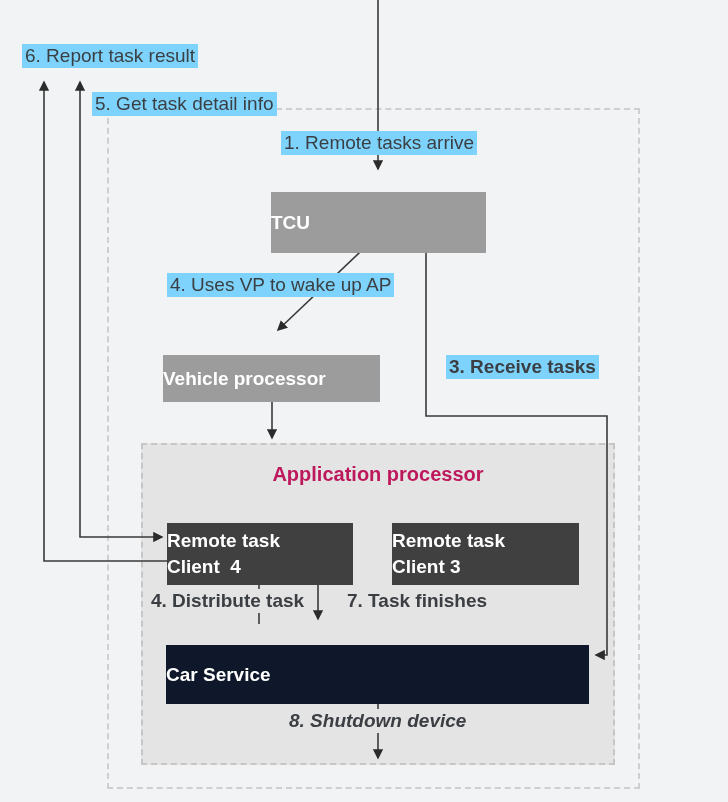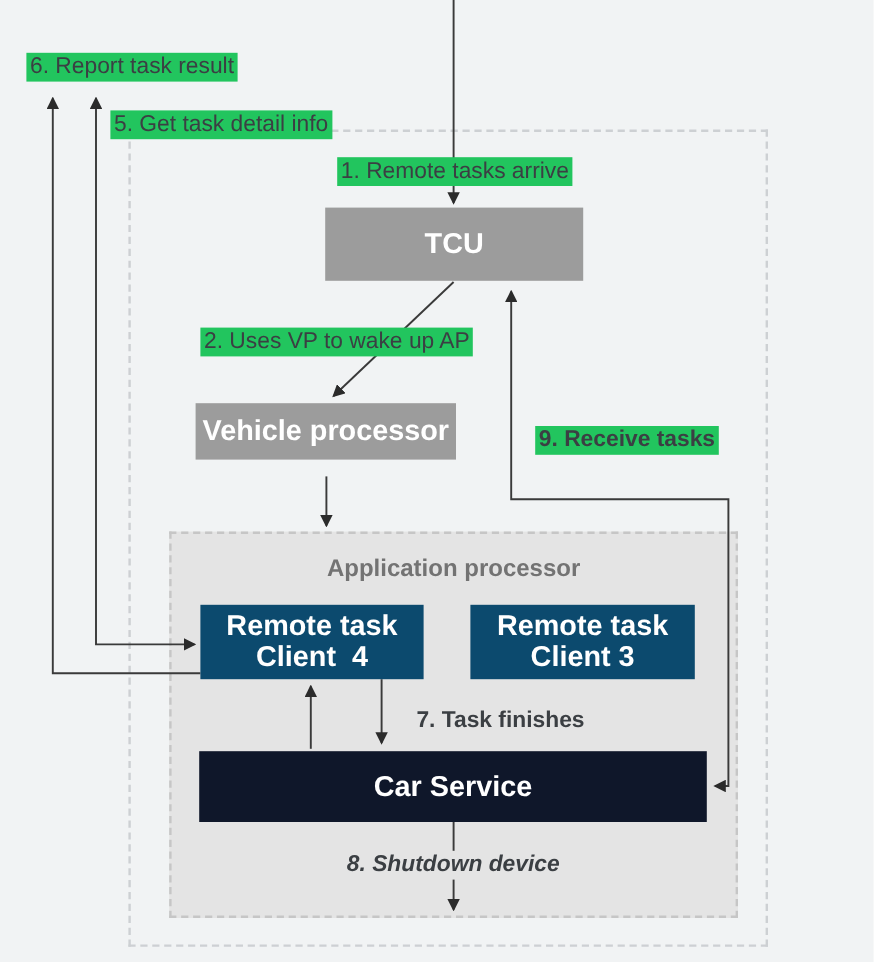--- a/index.html
+++ b/index.html
@@ -14,37 +14,37 @@
   .outer-dashed{
     position:absolute;left:107px;top:108px;width:533px;height:681px;
     border:2px dashed #cdd0d3;background:transparent;box-sizing:border-box;
   }
   .app-container{
     position:absolute;left:141px;top:443px;width:474px;height:322px;
     background:#e4e4e4;border:2px dashed #c6c6c6;box-sizing:border-box;
   }
   .app-title{
     position:absolute;left:0;top:18px;width:100%;
-    text-align:center;font-weight:bold;font-size:20px;color:#737373;
+    text-align:center;font-weight:bold;font-size:20px;color:#be185d;
   }
   svg.wires{position:absolute;left:0;top:0;width:728px;height:802px;pointer-events:none;}
   .node{
     position:absolute;display:flex;flex-direction:column;
-    align-items:center;justify-content:center;
-    color:#ffffff;font-weight:bold;font-size:24px;text-align:center;
+    align-items:flex-start;justify-content:center;
+    color:#ffffff;font-weight:bold;font-size:19px;text-align:center;margin-top:19px;
   }
   .node span{white-space:pre;line-height:26px;}
   .gray-box{background:#9c9c9c;}
-  .green-box{background:#0c4a6e;}
+  .green-box{background:#404040;}
   .red-box{background:#0f172a;}
   .step{
     position:absolute;font-size:19px;line-height:24px;
     white-space:nowrap;color:#3b3f43;padding:0 3px;
   }
-  .on-page{background:#22c55e;}
+  .on-page{background:#7dd3fc;}
   .on-app{background:#e4e4e4;}
   .bold{font-weight:bold;}
 </style>
 </head>
 <body>
 
 <div class="canvas">
 
   <div class="outer-dashed"></div>
 
@@ -101,22 +101,23 @@
   <div class="node red-box" style="left:166px;top:626px;width:423px;height:59px;">
     <span>Car Service</span>
   </div>
 
   <div class="step on-page" style="left:22px;top:44px;">6. Report task result</div>
 
   <div class="step on-page" style="left:92px;top:92px;">5. Get task detail info</div>
 
   <div class="step on-page" style="left:281px;top:131px;">1. Remote tasks arrive</div>
 
-  <div class="step on-page" style="left:167px;top:273px;">2. Uses VP to wake up AP</div>
+  <div class="step on-page" style="left:167px;top:273px;">4. Uses VP to wake up AP</div>
 
-  <div class="step on-page bold" style="left:446px;top:355px;">9. Receive tasks</div>
+  <div class="step on-page bold" style="left:446px;top:355px;">3. Receive tasks</div>
 
+  <div class="step on-app bold" style="left:148px;top:589px;">4. Distribute task</div>
 
   <div class="step on-app" style="left:344px;top:589px;font-weight:bold;">7. Task finishes</div>
 
   <div class="step on-app bold" style="left:286px;top:709px;font-style:italic;">8. Shutdown device</div>
 
 </div>
 
 </body></html>

